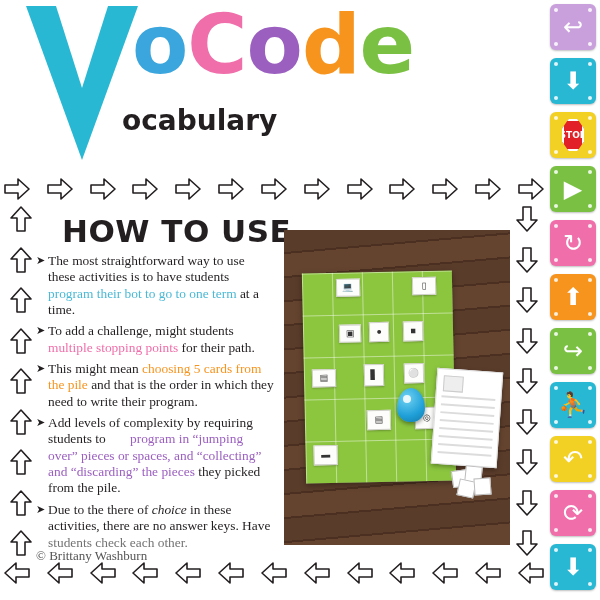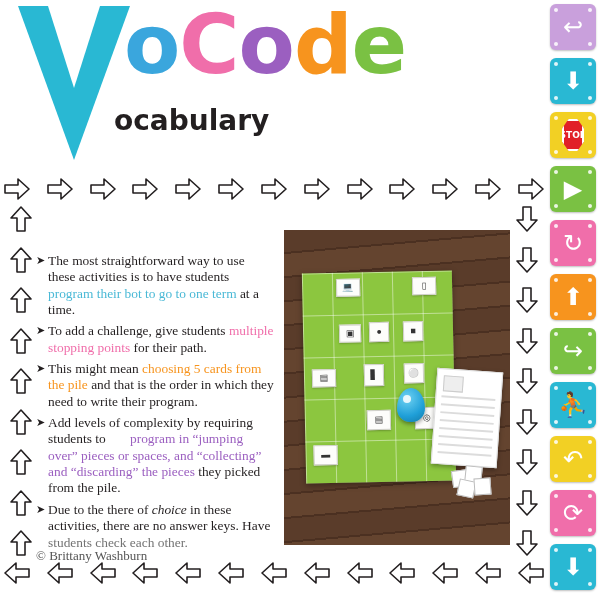--- a/index.html
+++ b/index.html
@@ -7,21 +7,21 @@
     width:600px;height:600px;
     background:#ffffff;
     font-family:"Liberation Sans", sans-serif;
     overflow:hidden;
     position:relative;
   }
   .page{position:absolute;inset:0;}
 
   
   .title-block{
-    position:absolute;left:4px;top:0;width:545px;height:175px;padding-left:32px;
+    position:absolute;left:12px;top:0;width:545px;height:175px;padding-left:32px;
   }
   .big-v{
     position:absolute;left:10px;top:2px;
     width:120px;height:160px;
   }
   .logo-text{
     position:absolute;left:120px;top:4px;
     font-family:"DejaVu Sans", sans-serif;
     font-weight:bold;
     font-size:82px;
@@ -417,28 +417,29 @@
           <polygon points="1,9 14,9 14,3 25,13 14,23 14,17 1,17" fill="#ffffff" stroke="#231f20" stroke-width="1.6" stroke-linejoin="round"></polygon>
         </svg>
       </span>
       <span class="arr">
         <svg viewBox="0 0 26 26" width="26" height="26" style="transform:rotate(90deg)">
           <polygon points="1,9 14,9 14,3 25,13 14,23 14,17 1,17" fill="#ffffff" stroke="#231f20" stroke-width="1.6" stroke-linejoin="round"></polygon>
         </svg>
       </span>
     </div>
 
+  <div class="how-title">HOW TO USE</div>
   <div class="bullets">
       <div class="bullet">
         <span class="mark">➤</span>
         <span class="txt"><span>The most straightforward way to use these activities is to have students </span><span class="hl-blue">program their bot to go to one term</span><span> at a time.</span></span>
       </div>
       <div class="bullet">
         <span class="mark">➤</span>
-        <span class="txt"><span>To add a challenge, give students </span><span class="hl-pink">multiple stopping points</span><span> for their path.</span></span>
+        <span class="txt"><span>To add a challenge, might students </span><span class="hl-pink">multiple stopping points</span><span> for their path.</span></span>
       </div>
       <div class="bullet">
         <span class="mark">➤</span>
         <span class="txt"><span>This might mean </span><span class="hl-orange">choosing 5 cards from the pile</span><span> and that is the order in which they need to write their program.</span></span>
       </div>
       <div class="bullet">
         <span class="mark">➤</span>
         <span class="txt"><span>Add levels of complexity by requiring students to </span><span class="hl-purple">program in “jumping over” pieces or spaces, and “collecting” and “discarding” the pieces</span><span> they picked from the pile.</span></span>
       </div>
       <div class="bullet">

